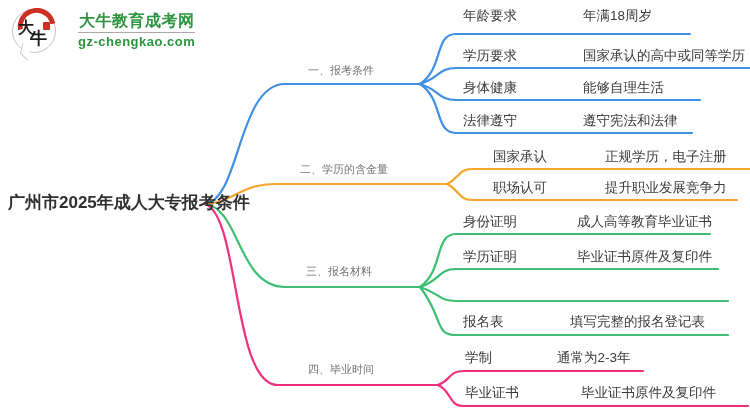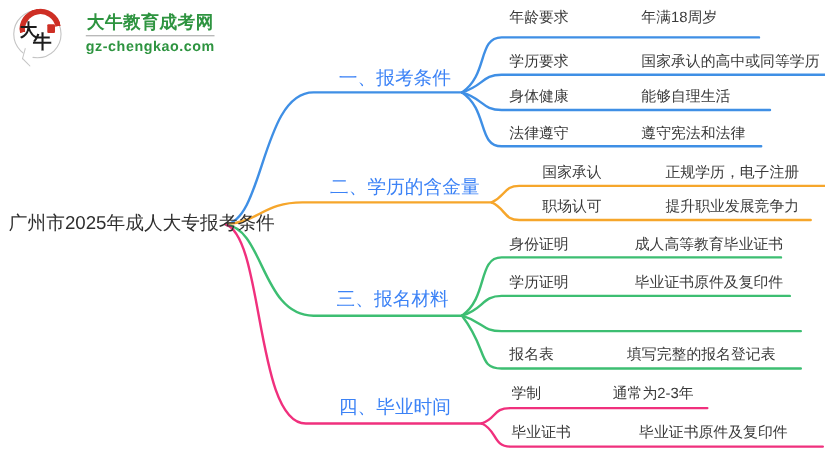--- a/index.html
+++ b/index.html
@@ -18,25 +18,25 @@
   .logo-niu{position:absolute;left:17px;top:17px;font-size:17px;font-weight:bold;color:#1c1c1c;}
   .logo-seal{position:absolute;right:5px;top:12px;width:7px;height:8px;background:#ce2f25;border-radius:1px;}
   .logo-tail{position:absolute;left:7px;bottom:-5px;width:9px;height:9px;background:#fff;border-left:1px solid #c4c4c4;border-bottom:1px solid #c4c4c4;transform:rotate(30deg) skew(15deg,15deg);}
   .logo-text{margin-left:22px;text-align:center;}
   .site-name{font-size:16px;font-weight:bold;letter-spacing:0.5px;color:#2e9440;padding-bottom:2px;border-bottom:1px solid #a9a9a9;line-height:1.2;}
   .site-url{font-size:13px;font-weight:bold;color:#2e9440;letter-spacing:0.5px;line-height:1.3;margin-top:1px;}
 
   
   .root-topic{
     position:absolute;left:8px;top:193px;width:205px;
-    font-size:17px;font-weight:400;color:#2f2f2f;letter-spacing:0;
+    font-size:17px;font-weight:700;color:#2f2f2f;letter-spacing:0;
     line-height:20px;white-space:nowrap;cursor:pointer;
   }
   .branch-label{
-    position:absolute;font-size:17px;color:#3b82f6;line-height:17px;
+    position:absolute;font-size:11px;color:#737373;line-height:17px;
     white-space:nowrap;cursor:pointer;
   }
   .leaf{
     position:absolute;font-size:13.5px;color:#3a3a3a;line-height:18px;
     white-space:nowrap;cursor:pointer;
   }
   .leaf .ll{display:inline-block;}
   .leaf .lv{display:inline-block;}
 </style>
 </head>

